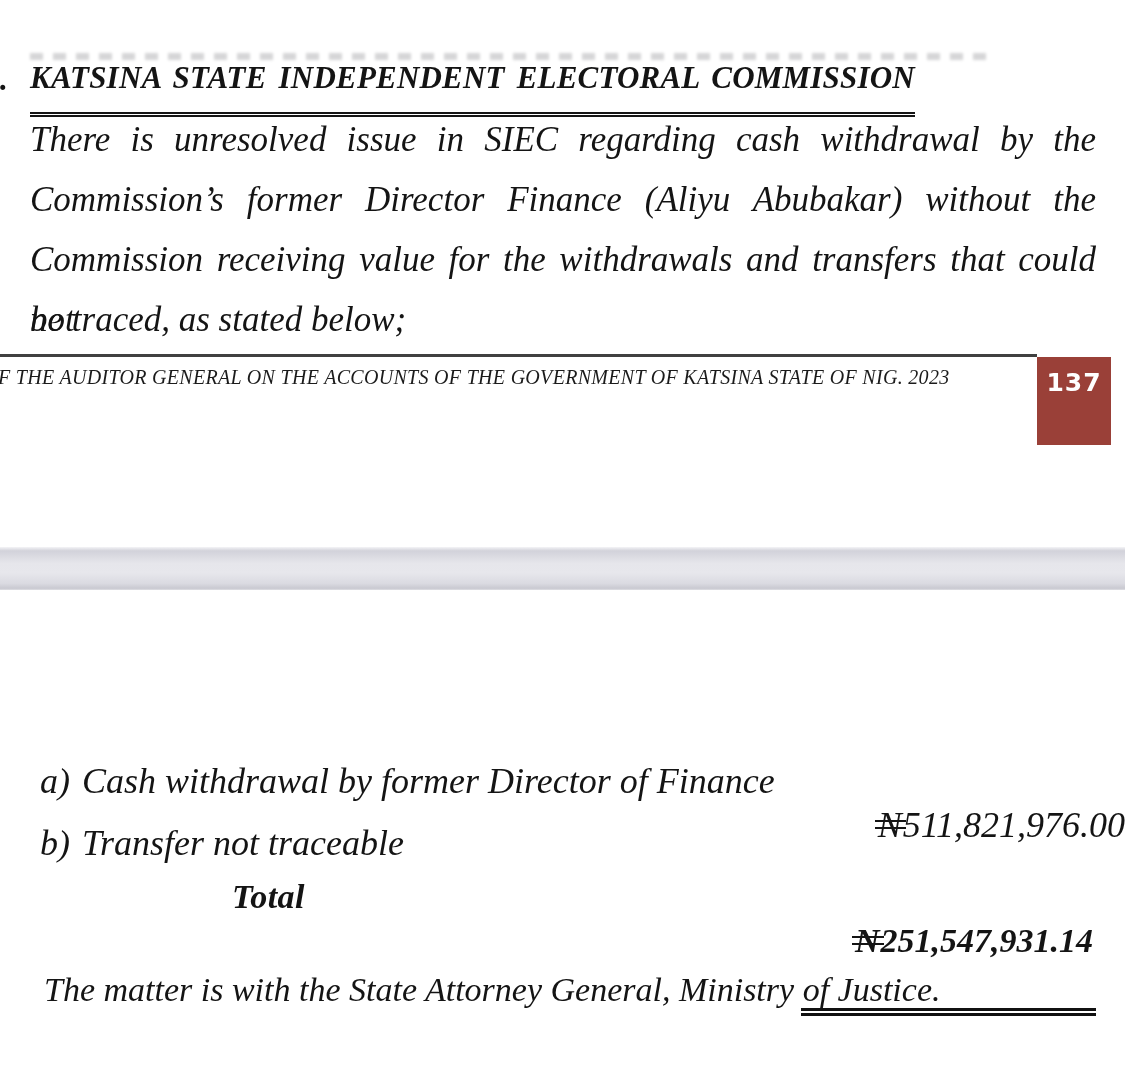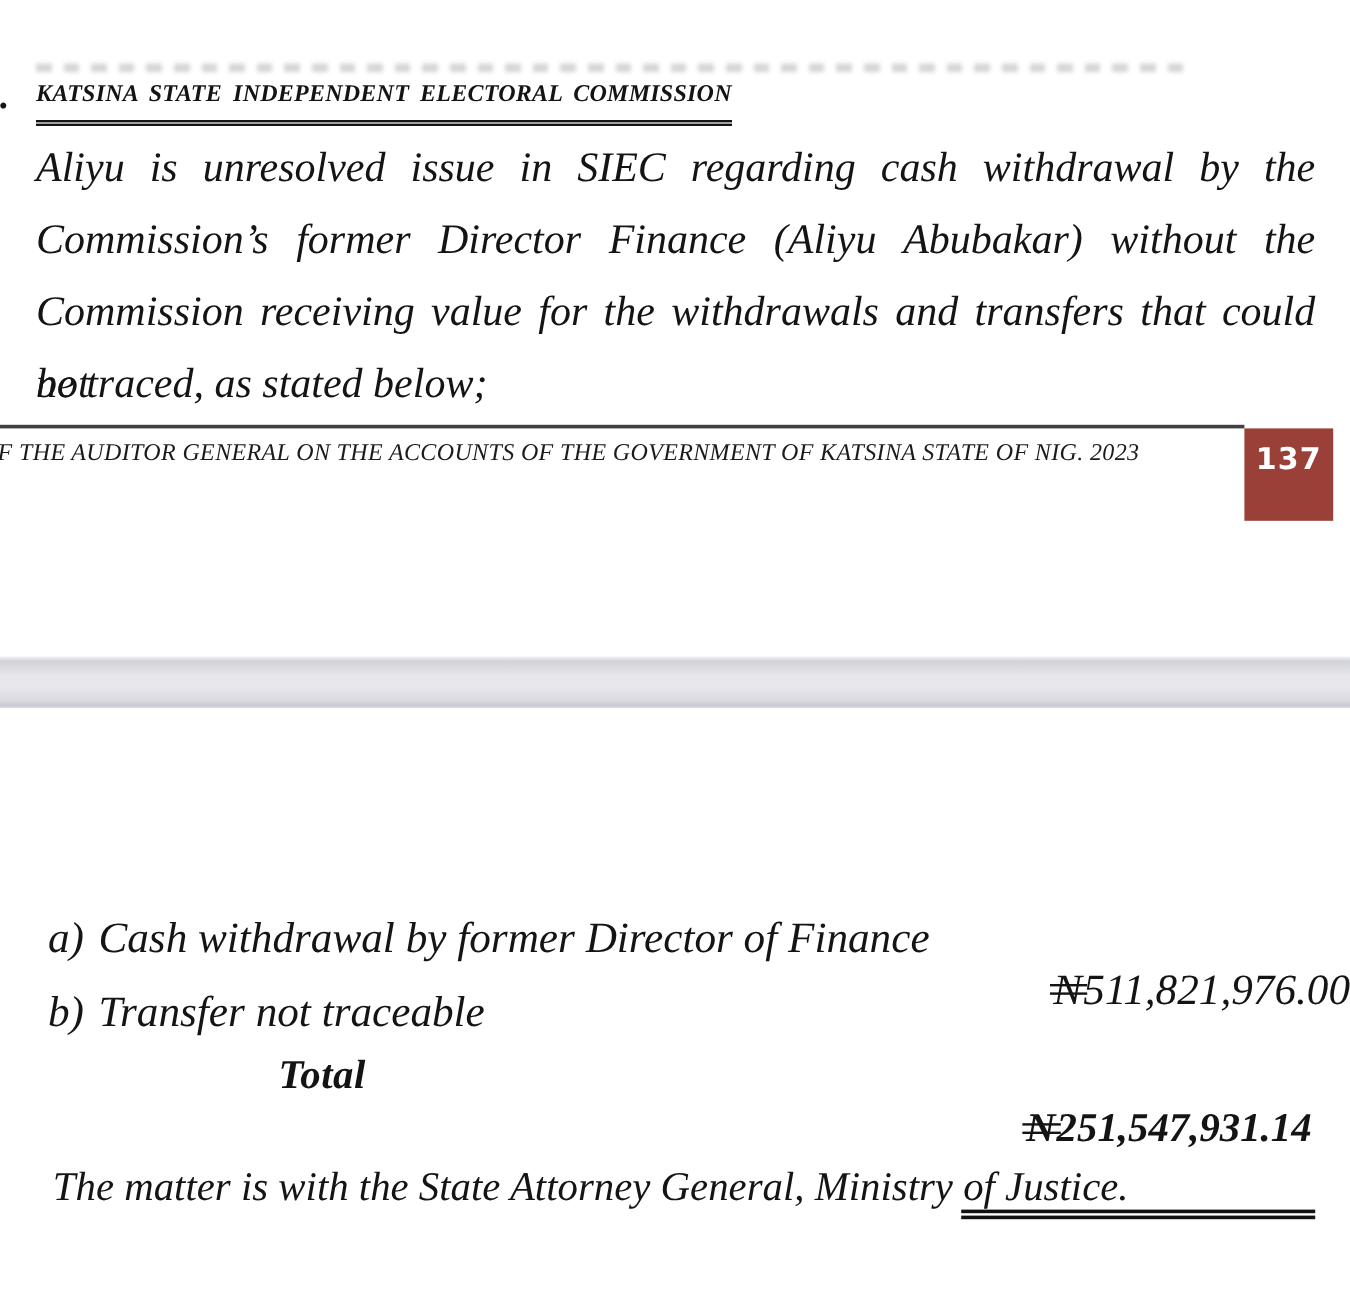--- a/index.html
+++ b/index.html
@@ -32,28 +32,28 @@
     top: 62px;
     font-size: 31px;
     line-height: 36px;
     font-weight: bold;
     font-style: italic;
   }
   .section-heading {
     position: absolute;
     left: 30px;
     top: 60px;
-    font-size: 20px;
+    font-size: 31px;
     line-height: 36px;
     font-weight: bold;
     font-style: italic;
     letter-spacing: 0.2px;
     word-spacing: 4px;
     border-bottom: 5px double #151515;
-    padding-bottom: 4px;
+    padding-bottom: 16px;
     white-space: nowrap;
   }
 
   .body-paragraph {
     position: absolute;
     left: 30px;
     top: 110px;
     width: 1066px;
     font-size: 35px;
     font-style: italic;
@@ -87,21 +87,21 @@
     font-style: italic;
     white-space: nowrap;
     letter-spacing: 0.3px;
     color: #1b1b1b;
   }
   .page-number-badge {
     position: absolute;
     left: 1037px;
     top: 357px;
     width: 74px;
-    height: 77px;
+    height: 88px;
     box-sizing: border-box;
     background: #9a4038;
     color: #ffffff;
     font-family: "DejaVu Sans", "Liberation Sans", sans-serif;
     font-weight: bold;
     font-size: 25px;
     letter-spacing: 1px;
     text-align: center;
     padding-top: 11px;
   }
@@ -182,21 +182,21 @@
 
 <div class="screen">
 
   <div class="ghost-line"></div>
 
   <span class="heading-period">.</span>
 
   <div class="section-heading">KATSINA STATE INDEPENDENT ELECTORAL COMMISSION</div>
 
   <div class="body-paragraph">
-    <div class="jline">Aliyu is unresolved issue in SIEC regarding cash withdrawal by the</div>
+    <div class="jline">There is unresolved issue in SIEC regarding cash withdrawal by the</div>
     <div class="jline">Commission’s former Director Finance (Aliyu Abubakar) without the</div>
     <div class="jline">Commission receiving value for the withdrawals and transfers that could not</div>
     <div class="jline last">be traced, as stated below;</div>
   </div>
 
   <div class="footer-rule"></div>
 
   <div class="running-title">F THE AUDITOR GENERAL ON THE ACCOUNTS OF THE GOVERNMENT OF KATSINA STATE OF NIG. 2023</div>
 
   <div class="page-number-badge">137</div>

